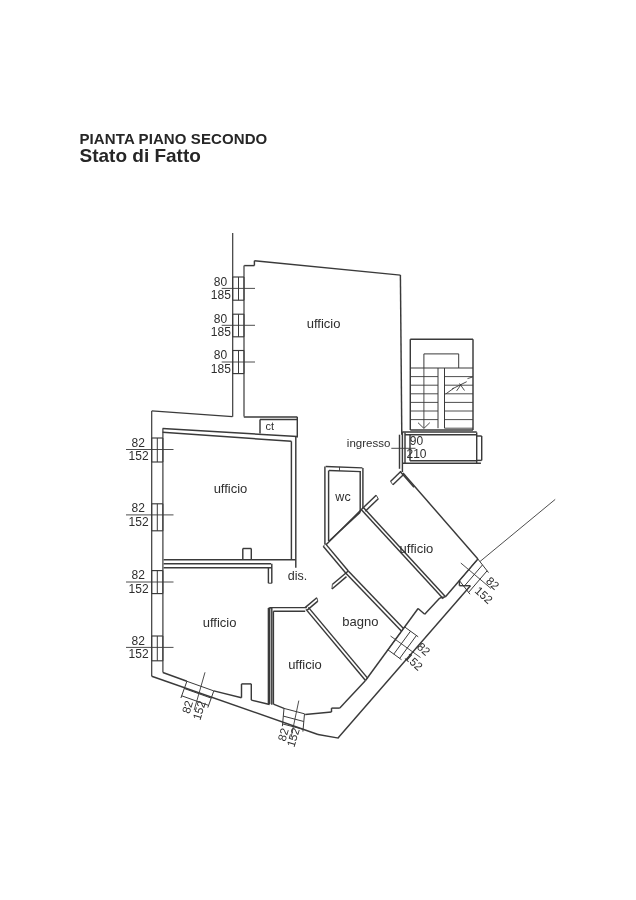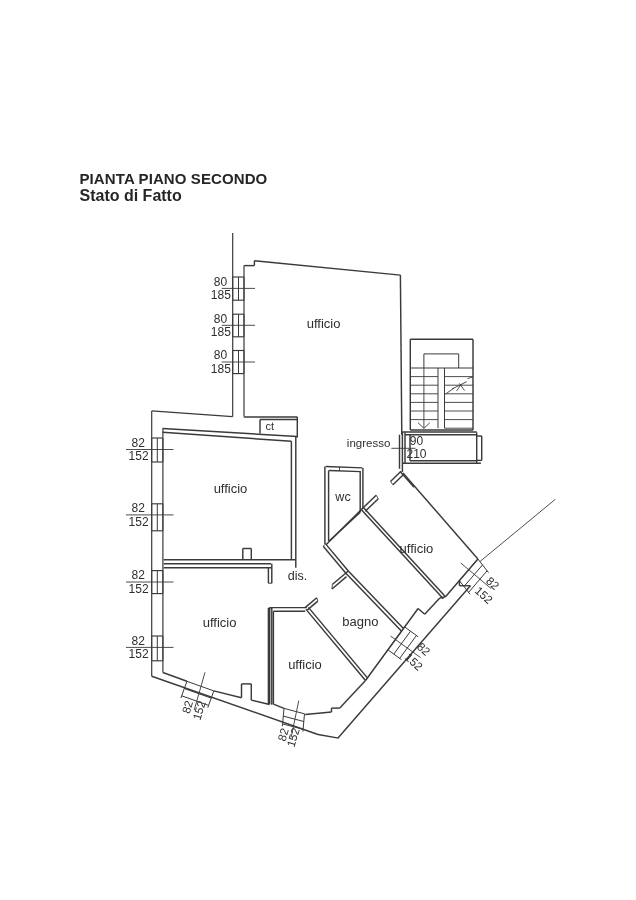--- a/index.html
+++ b/index.html
@@ -1,18 +1,18 @@
 <!DOCTYPE html>
 <html><head>
 <meta charset="utf-8">
 <style>
 html,body{margin:0;padding:0;background:#ffffff;width:636px;height:900px;overflow:hidden;}
-.title{position:absolute;left:79.5px;top:130px;font-family:"Liberation Sans",sans-serif;color:#262626;margin-top:40px;}
+.title{position:absolute;left:79.5px;top:130px;font-family:"Liberation Sans",sans-serif;color:#262626;}
 .t1{font-size:15px;font-weight:bold;letter-spacing:0.1px;line-height:17.4px;}
-.t2{font-size:16px;font-weight:bold;line-height:17.4px;}
+.t2{font-size:19px;font-weight:bold;line-height:17.4px;}
 .plan{position:absolute;left:0;top:0;}
 </style>
 </head>
 <body>
 <div class="plan"><svg width="636" height="900" viewBox="0 0 636 900">
 <rect width="636" height="900" fill="#ffffff"></rect>
 <line x1="232.7" y1="233.0" x2="232.7" y2="277.0" stroke="#3a3a3a" stroke-width="1.2"></line>
 <line x1="232.7" y1="277.0" x2="232.7" y2="416.8" stroke="#3a3a3a" stroke-width="1.2"></line>
 <line x1="244.0" y1="265.6" x2="244.0" y2="416.5" stroke="#3a3a3a" stroke-width="1.2"></line>
 <line x1="232.7" y1="277.0" x2="244.0" y2="277.0" stroke="#3a3a3a" stroke-width="1.15"></line>

